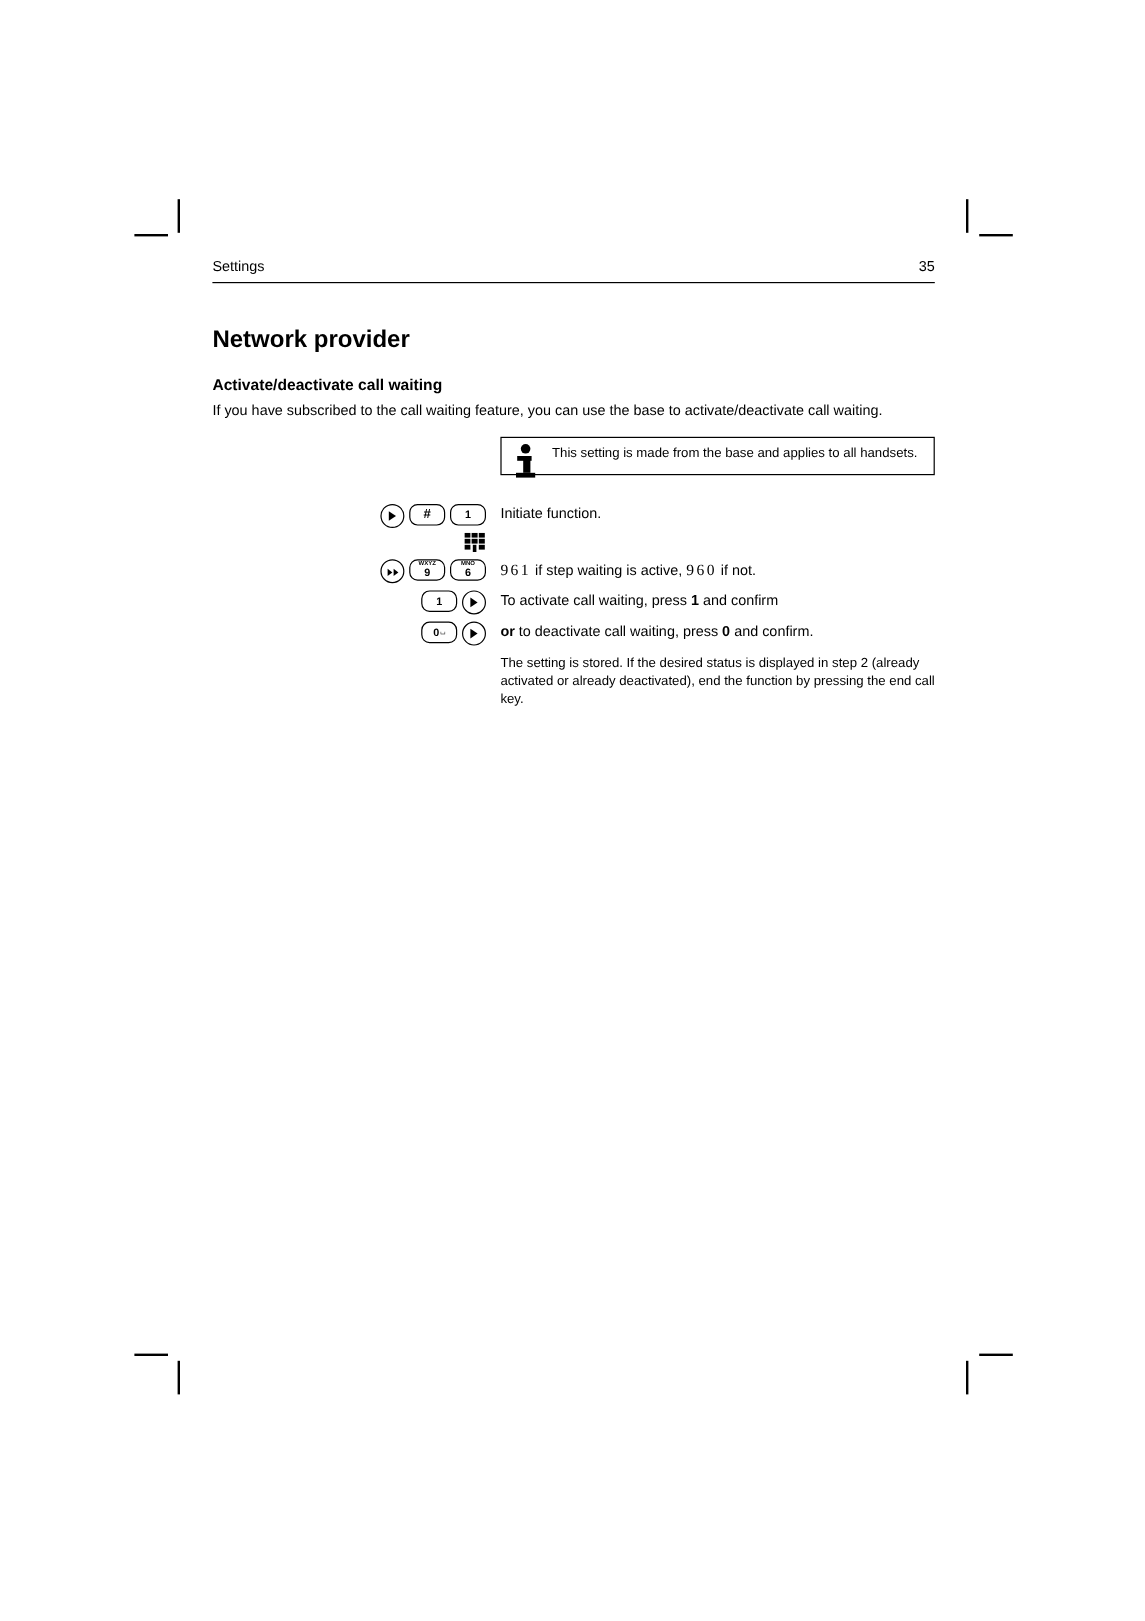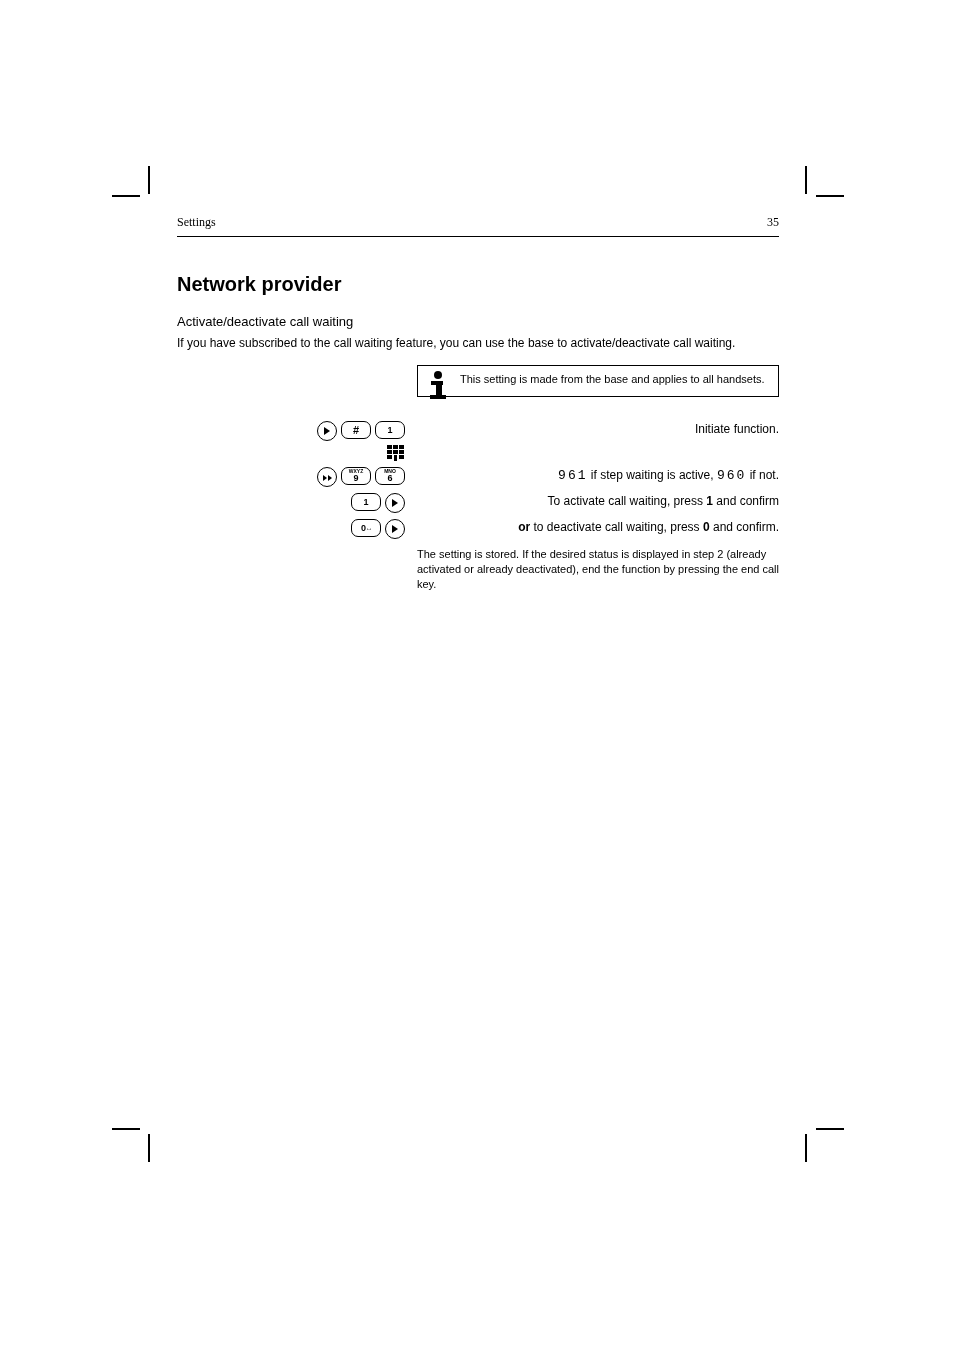--- a/index.html
+++ b/index.html
@@ -28,32 +28,31 @@
     left: 177px;
     top: 215px;
     width: 602px;
   }
   .header-line {
     display: flex;
     justify-content: space-between;
     align-items: baseline;
     font-size: 12px;
     padding-bottom: 4px;
-    font-family: Liberation Serif, serif;
   }
   .hr { border-top: 1.5px solid #000; margin-top: 2px; margin-bottom: 18px; }
 
   h2.section {
     font-size: 20px;
     font-weight: bold;
     margin: 36px 0 4px 0;
   }
   h3.sub {
     font-size: 13px;
-    font-weight: normal;
+    font-weight: bold;
     margin: 18px 0 6px 0;
   }
   .body-text {
     font-size: 12px;
     line-height: 1.35;
     margin: 4px 0;
   }
   .note {
     font-size: 11px;
     line-height: 1.35;
@@ -86,23 +85,22 @@
     justify-content: flex-end;
     align-items: flex-start;
     gap: 4px;
     padding-right: 12px;
     flex-wrap: wrap;
   }
   .step-text {
     flex: 1;
     font-size: 12px;
     line-height: 1.35;
-    text-align: right;
-  }
-  .seg-label { font-family: Liberation Mono, monospace; letter-spacing: 2px; font-size: 13px; }
+  }
+  .seg-label { font-family: Liberation Serif, serif; letter-spacing: 2px; font-size: 13px; }
 
   
   .key-rect {
     display: inline-flex;
     align-items: center;
     justify-content: center;
     border: 1.2px solid #000;
     border-radius: 7px;
     min-width: 30px;
     height: 18px;

